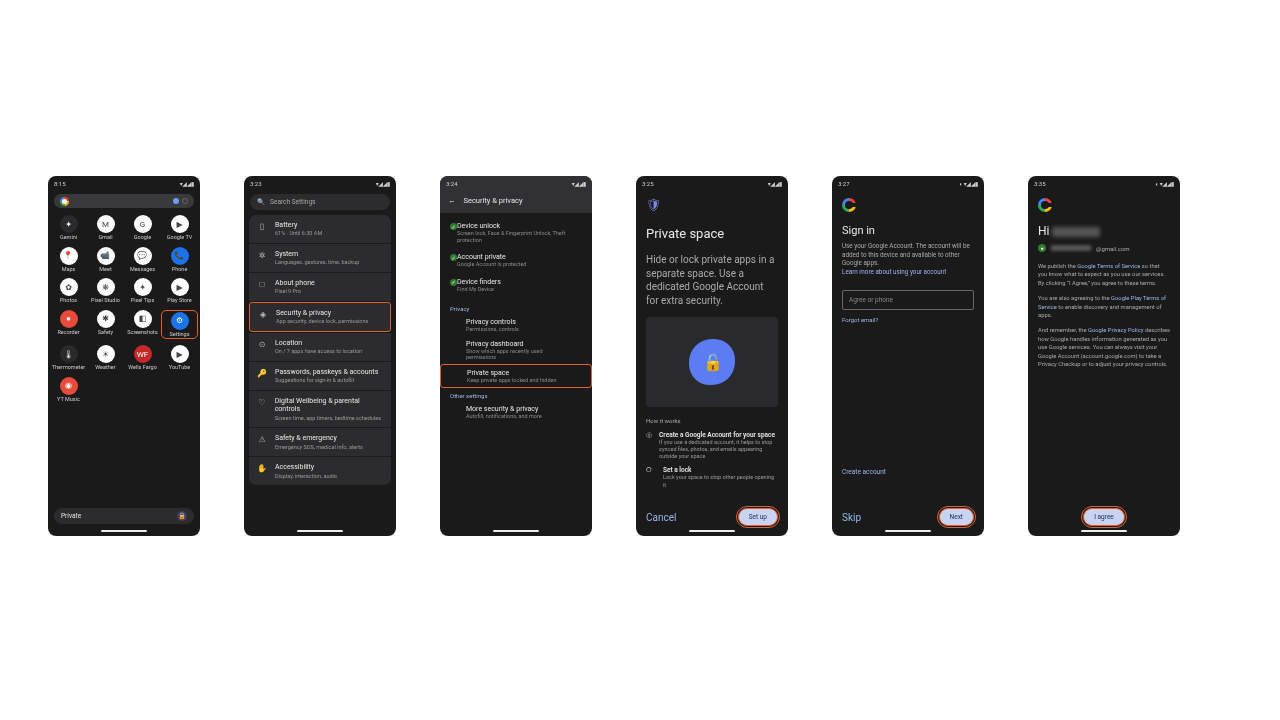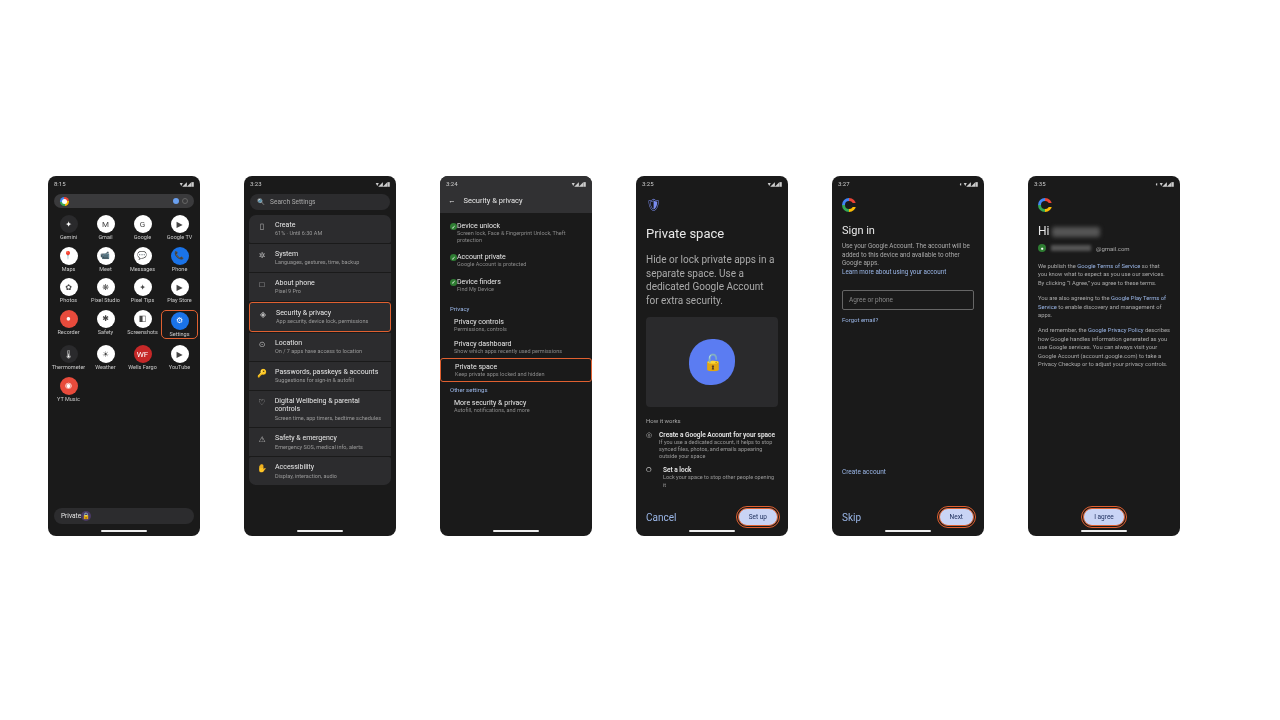--- a/index.html
+++ b/index.html
@@ -69,21 +69,21 @@
   .gpill::after { content:''; position:absolute; inset:2px; background:#fff; border-radius:50%; }
   .search .ricons { display:flex; gap:3px; }
   .search .ricons span { width:6px; height:6px; border-radius:50%; }
   .apps { display:grid; grid-template-columns: repeat(4, 1fr); gap: 6px 0; padding: 2px 2px 0; }
   .app { display:flex; flex-direction:column; align-items:center; gap:2px; }
   .app .ic { width:18px; height:18px; border-radius:50%; display:flex; align-items:center; justify-content:center; font-size:8px; }
   .app .lbl { font-size:5.5px; color:#ccc; text-align:center; line-height:1; }
   .s1 .bottombar {
     position:absolute; bottom:12px; left:6px; right:6px;
     height:16px; background:#2c2c2e; border-radius:8px;
-    display:flex; align-items:center; padding:0 7px;
+    display:flex; align-items:center; justify-content:space-between; padding:0 7px;
     font-size:6.5px;
   }
   .s1 .bottombar .mic { width:10px; height:10px; border-radius:50%; background:#4a3a66; display:flex; align-items:center; justify-content:center; }
   .approw-hl { border:1.5px solid #e06030; border-radius:5px; padding:1px; }
 
   
   .searchset {
     margin: 4px 6px 5px;
     height: 16px;
     background: #2c2c2e;
@@ -109,21 +109,21 @@
     padding:6px 8px 8px;
     display:flex; align-items:center; gap:8px;
     font-size:7.5px;
   }
   .s3 .sect { padding:4px 0; }
   .s3 .item { display:flex; padding:5px 10px; align-items:flex-start; }
   .s3 .item .dot { width:7px; height:7px; border-radius:50%; background:#2e7d32; margin-top:1px; flex-shrink:0; display:flex; align-items:center; justify-content:center; color:#fff; font-size:5px; }
   .s3 .item .txt .t { font-size:7px; color:#e8e8e8; }
   .s3 .item .txt .s { font-size:5.5px; color:#8a8a8a; line-height:1.2; }
   .s3 .cat { font-size:6px; color:#9bb7e8; padding:4px 10px 2px; }
-  .s3 .pitem { padding:4px 14px; }
+  .s3 .pitem { padding:4px 26px; }
   .s3 .pitem .t { font-size:7px; color:#e8e8e8; }
   .s3 .pitem .s { font-size:5.5px; color:#8a8a8a; }
 
   
   .s4 .body { padding:8px 10px 0; }
   .s4 .shield { width:12px; height:14px; color:#7a8cf0; font-size:12px; }
   .s4 .title { font-size:13px; color:#e8e8e8; margin-top:14px; }
   .s4 .sub { font-size:10px; color:#aaa; margin-top:12px; line-height:1.35; }
   .s4 .hero {
     margin:10px 0; height:90px; background:#2a2a2c; border-radius:4px;
@@ -295,21 +295,21 @@
       <span class="right">▾◢◢▮</span>
     </div>
     <div class="searchset">
       <span>🔍</span>
       <span>Search Settings</span>
     </div>
     <div class="slist" id="s2list">
         <div class="srow first">
           <div class="sic icon-plain">▯</div>
           <div class="txt">
-            <div class="t">Create</div>
+            <div class="t">Battery</div>
             <div class="s">61% · Until 6:30 AM</div>
           </div>
         </div>
         <div class="srow">
           <div class="sic icon-plain">✲</div>
           <div class="txt">
             <div class="t">System</div>
             <div class="s">Languages, gestures, time, backup</div>
           </div>
         </div>

